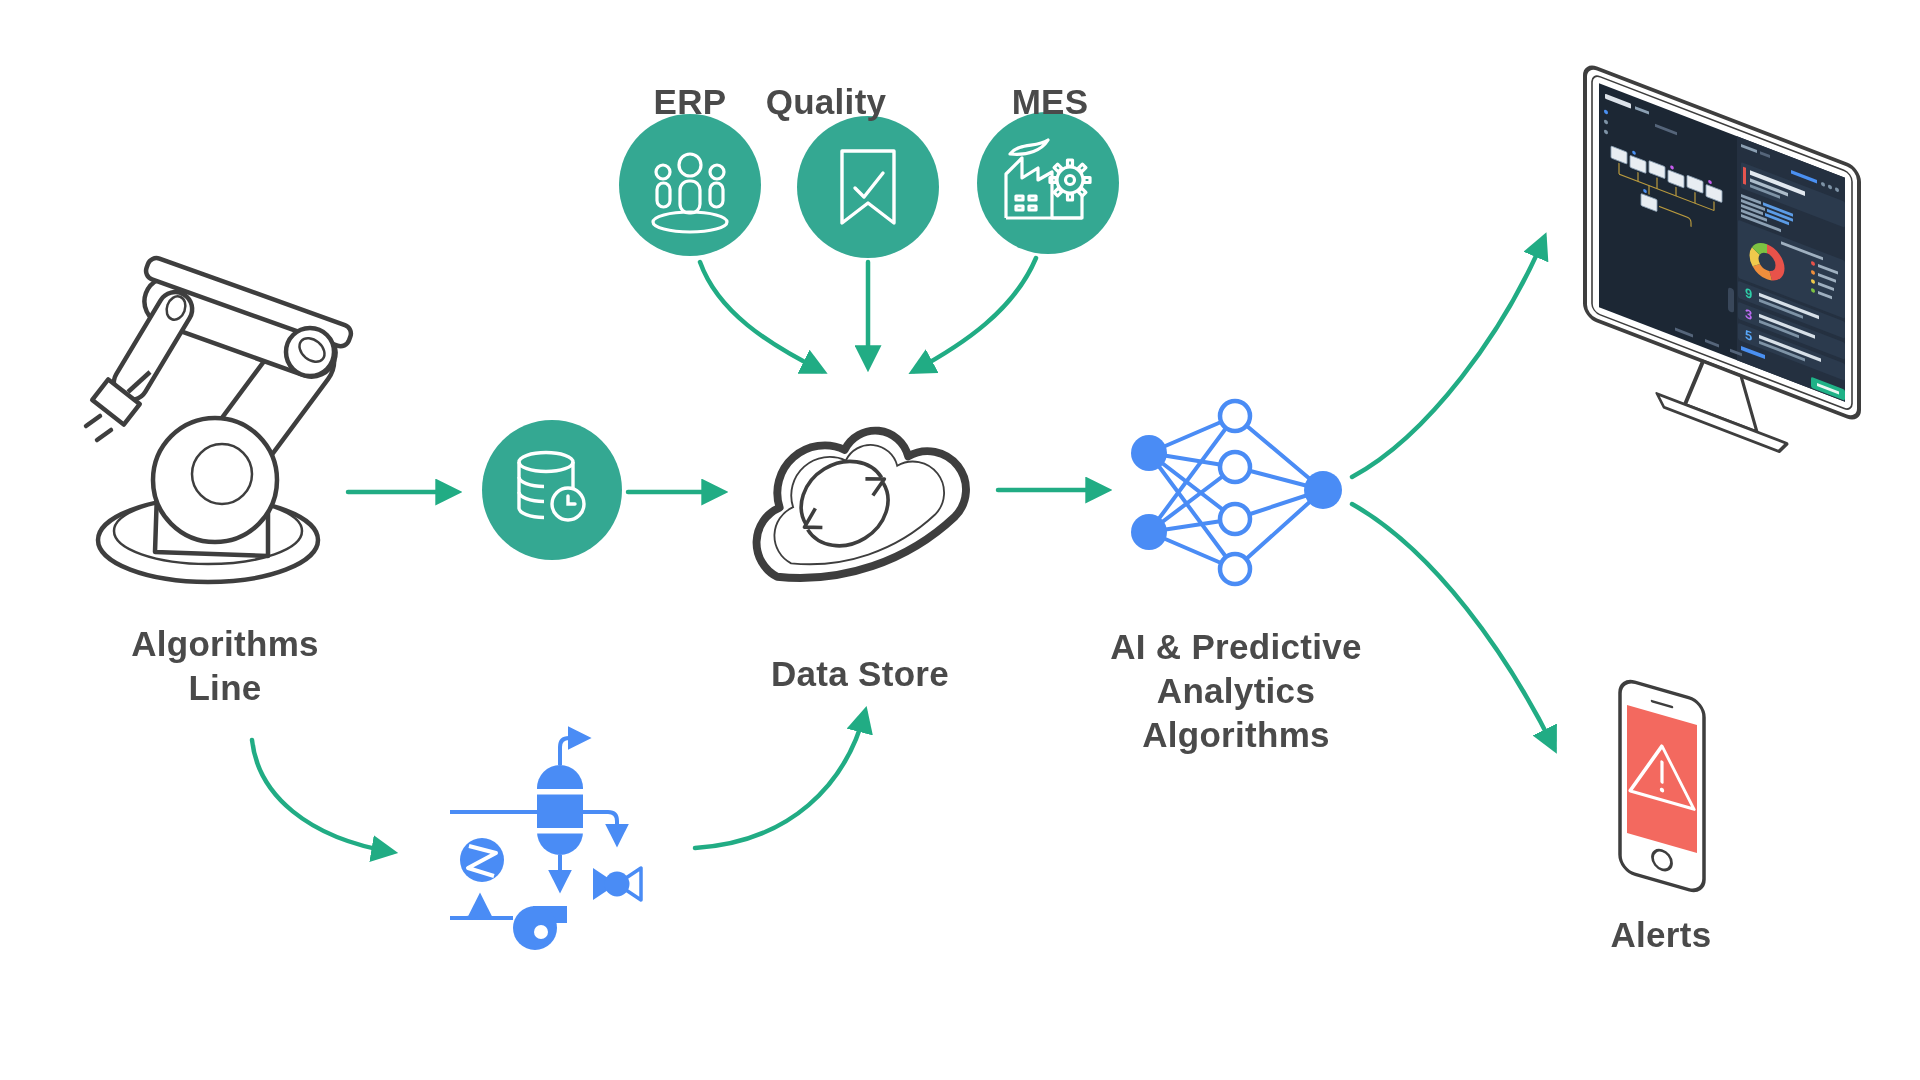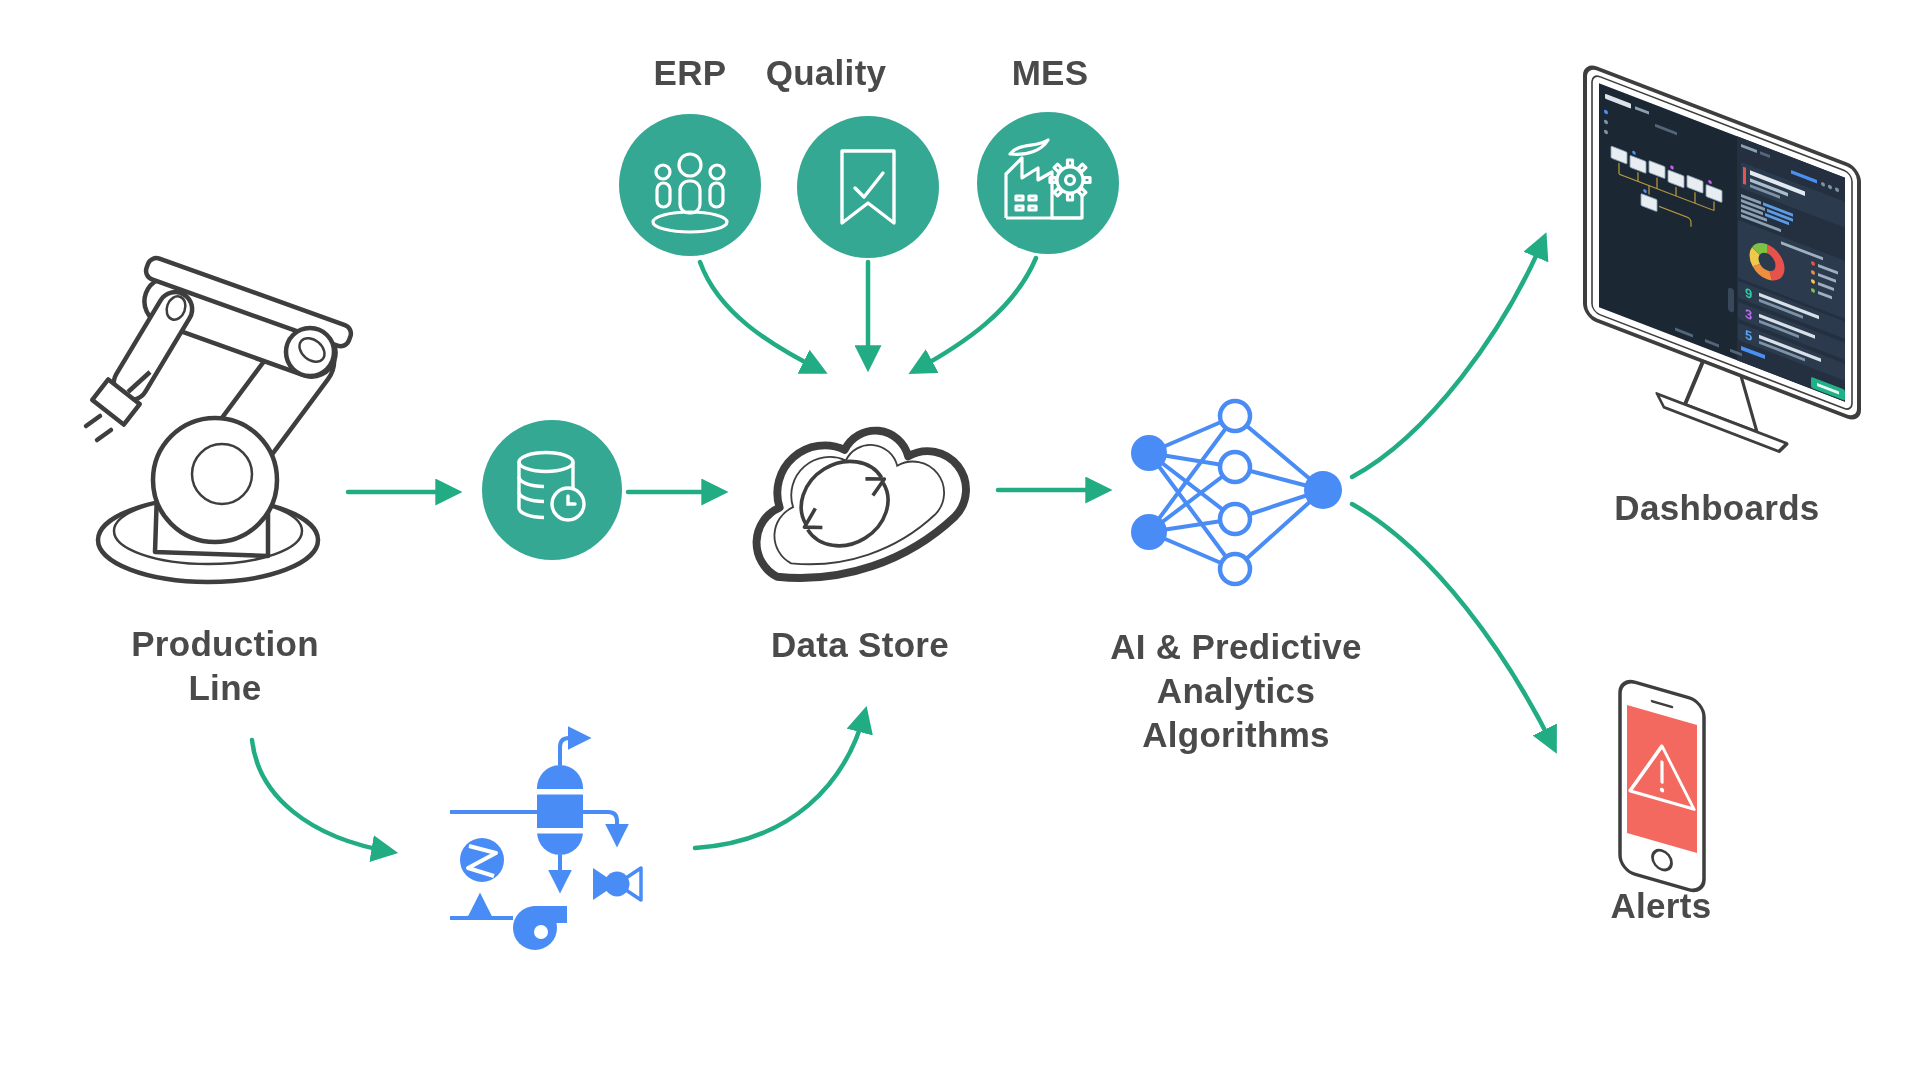--- a/index.html
+++ b/index.html
@@ -5,21 +5,21 @@
   html,body{margin:0;padding:0;background:#ffffff;}
   .stage{
     position:relative;width:1920px;height:1080px;background:#ffffff;overflow:hidden;
     font-family:"Liberation Sans", sans-serif;
   }
   .stage svg{position:absolute;left:0;top:0;}
   .lbl{
     position:absolute;transform:translateX(-50%);text-align:center;
     font-size:35px;font-weight:600;color:#4A4A4A;line-height:1.26;letter-spacing:.3px;
   }
-  .nowrap{white-space:nowrap;}
+  .nowrap{white-space:nowrap;margin-top:29px;}
 </style>
 </head>
 <body>
 
 <div class="stage">
 
 <svg width="1920" height="1080" viewBox="0 0 1920 1080">
   <defs>
     <marker id="mg" markerWidth="6" markerHeight="6" refX="4.6" refY="3" orient="auto">
       <path d="M0,0 L6,3 L0,6 Z" fill="#21AC84"></path>
@@ -295,19 +295,18 @@
       <path d="M42,72 V92" stroke-linecap="round"></path>
       <circle cx="42" cy="100" r="2.2" fill="#ffffff" stroke="none"></circle>
     </g>
     <circle cx="42" cy="170" r="9.5" fill="none" stroke="#3E3E3E" stroke-width="2.8"></circle>
   </g>
 </svg>
 
   <div class="lbl nowrap" style="left:690px;top:51px;">ERP</div>
   <div class="lbl nowrap" style="left:826px;top:51px;">Quality</div>
   <div class="lbl nowrap" style="left:1050px;top:51px;">MES</div>
-  <div class="lbl" style="left:225px;top:622px;width:210px;">Production Line</div>
+  <div class="lbl" style="left:225px;top:622px;width:210px;">Algorithms Line</div>
   <div class="lbl nowrap" style="left:860px;top:623px;">Data Store</div>
   <div class="lbl" style="left:1236px;top:625px;width:290px;">AI &amp; Predictive Analytics Algorithms</div>
-  <div class="lbl nowrap" style="left:1717px;top:486px;">Dashboards</div>
   <div class="lbl nowrap" style="left:1661px;top:884px;">Alerts</div>
 
 </div>
 
 </body></html>

